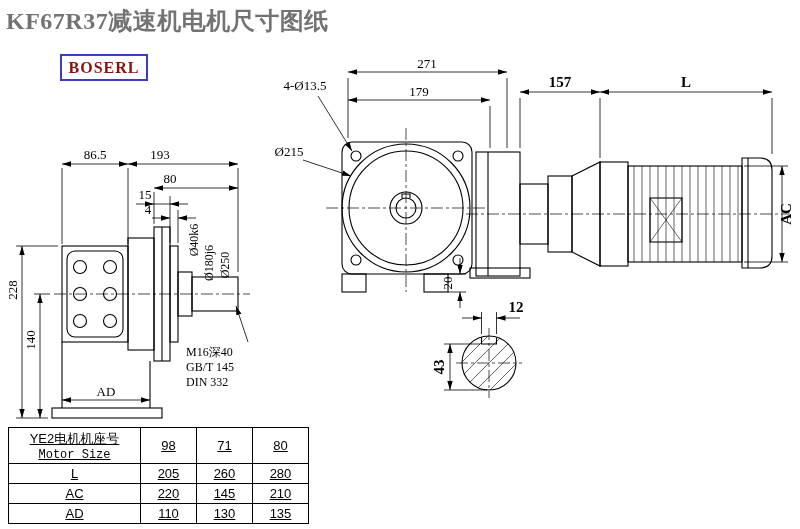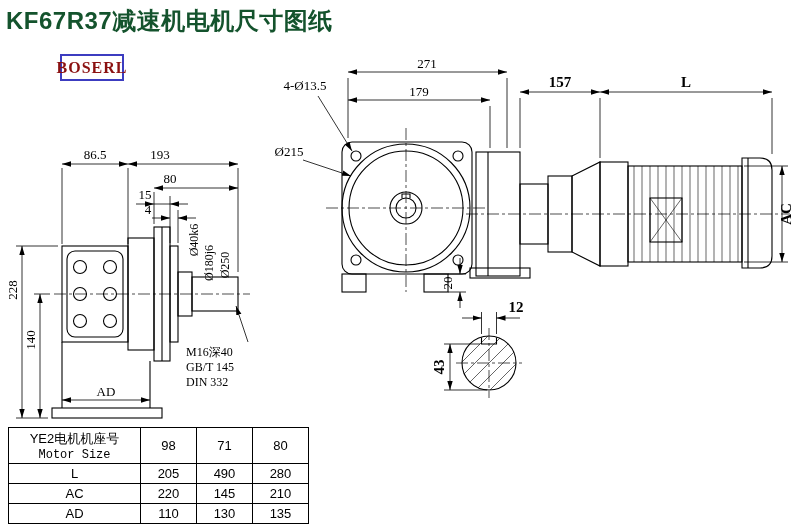--- a/index.html
+++ b/index.html
@@ -1,31 +1,31 @@
 <!DOCTYPE html>
 <html><head>
 <meta charset="utf-8">
 <style>
   * { margin:0; padding:0; box-sizing:border-box; }
   html,body { width:800px; height:529px; background:#fff; overflow:hidden; position:relative;
               font-family:"Liberation Sans", sans-serif; }
-  .title { position:absolute; left:6px; top:5px; font-size:24px; font-weight:bold; color:#14532d; letter-spacing:0.5px; }
-  .brand { position:absolute; left:60px; top:54px; width:64px; height:27px; border:2px solid #3c3cc0;
+  .title { position:absolute; left:6px; top:5px; font-size:24px; font-weight:bold; color:#737373; letter-spacing:0.5px;font-family:Liberation Serif, serif; }
+  .brand { position:absolute; left:60px; top:54px; width:88px; height:27px; border:2px solid #3c3cc0;
            display:flex; align-items:center; justify-content:center; background:#fff; }
   .brand span { color:#8b1111; font-family:"Liberation Serif", serif; font-weight:bold; font-size:16px; letter-spacing:1px; }
   svg.drawing { position:absolute; left:0; top:0; }
   svg text { font-family:"Liberation Serif", serif; fill:#000; font-size:13px; }
   svg text.big { font-size:15px; font-weight:bold; }
   svg text.sm { font-size:12px; }
   .ln  { stroke:#000; stroke-width:1.1; fill:none; }
   .dim { stroke:#000; stroke-width:0.8; fill:none; }
   .cl  { stroke:#000; stroke-width:0.7; fill:none; stroke-dasharray:12 3 3 3; }
   .hatch { stroke:#000; stroke-width:0.6; fill:none; }
   .size-table { position:absolute; left:8px; top:427px; border-collapse:collapse; font-size:13px; color:#000; background:#fff; }
-  .size-table td { border:1px solid #000; text-align:center; vertical-align:middle; padding:0 4px; height:20px; min-width:56px; }
+  .size-table td { border:1px solid #000; text-align:center; vertical-align:middle; padding:0 4px; height:20px; min-width:56px;text-decoration:underline; }
   .size-table td.hdr { width:132px; height:36px; }
   .size-table .en { font-family:"Liberation Mono", monospace; font-size:12px; }
 </style>
 </head>
 <body>
 
 <div class="title">KF67R37减速机电机尺寸图纸</div>
 <div class="brand">
   <span>BOSERL</span>
 </div>
@@ -218,21 +218,21 @@
       <div>YE2电机机座号</div>
       <div class="en">Motor Size</div>
     </td>
     <td>98</td>
     <td>71</td>
     <td>80</td>
   </tr>
   <tr>
     <td>L</td>
     <td>205</td>
-    <td>490</td>
+    <td>260</td>
     <td>280</td>
   </tr>
   <tr>
     <td>AC</td>
     <td>220</td>
     <td>145</td>
     <td>210</td>
   </tr>
   <tr>
     <td>AD</td>

